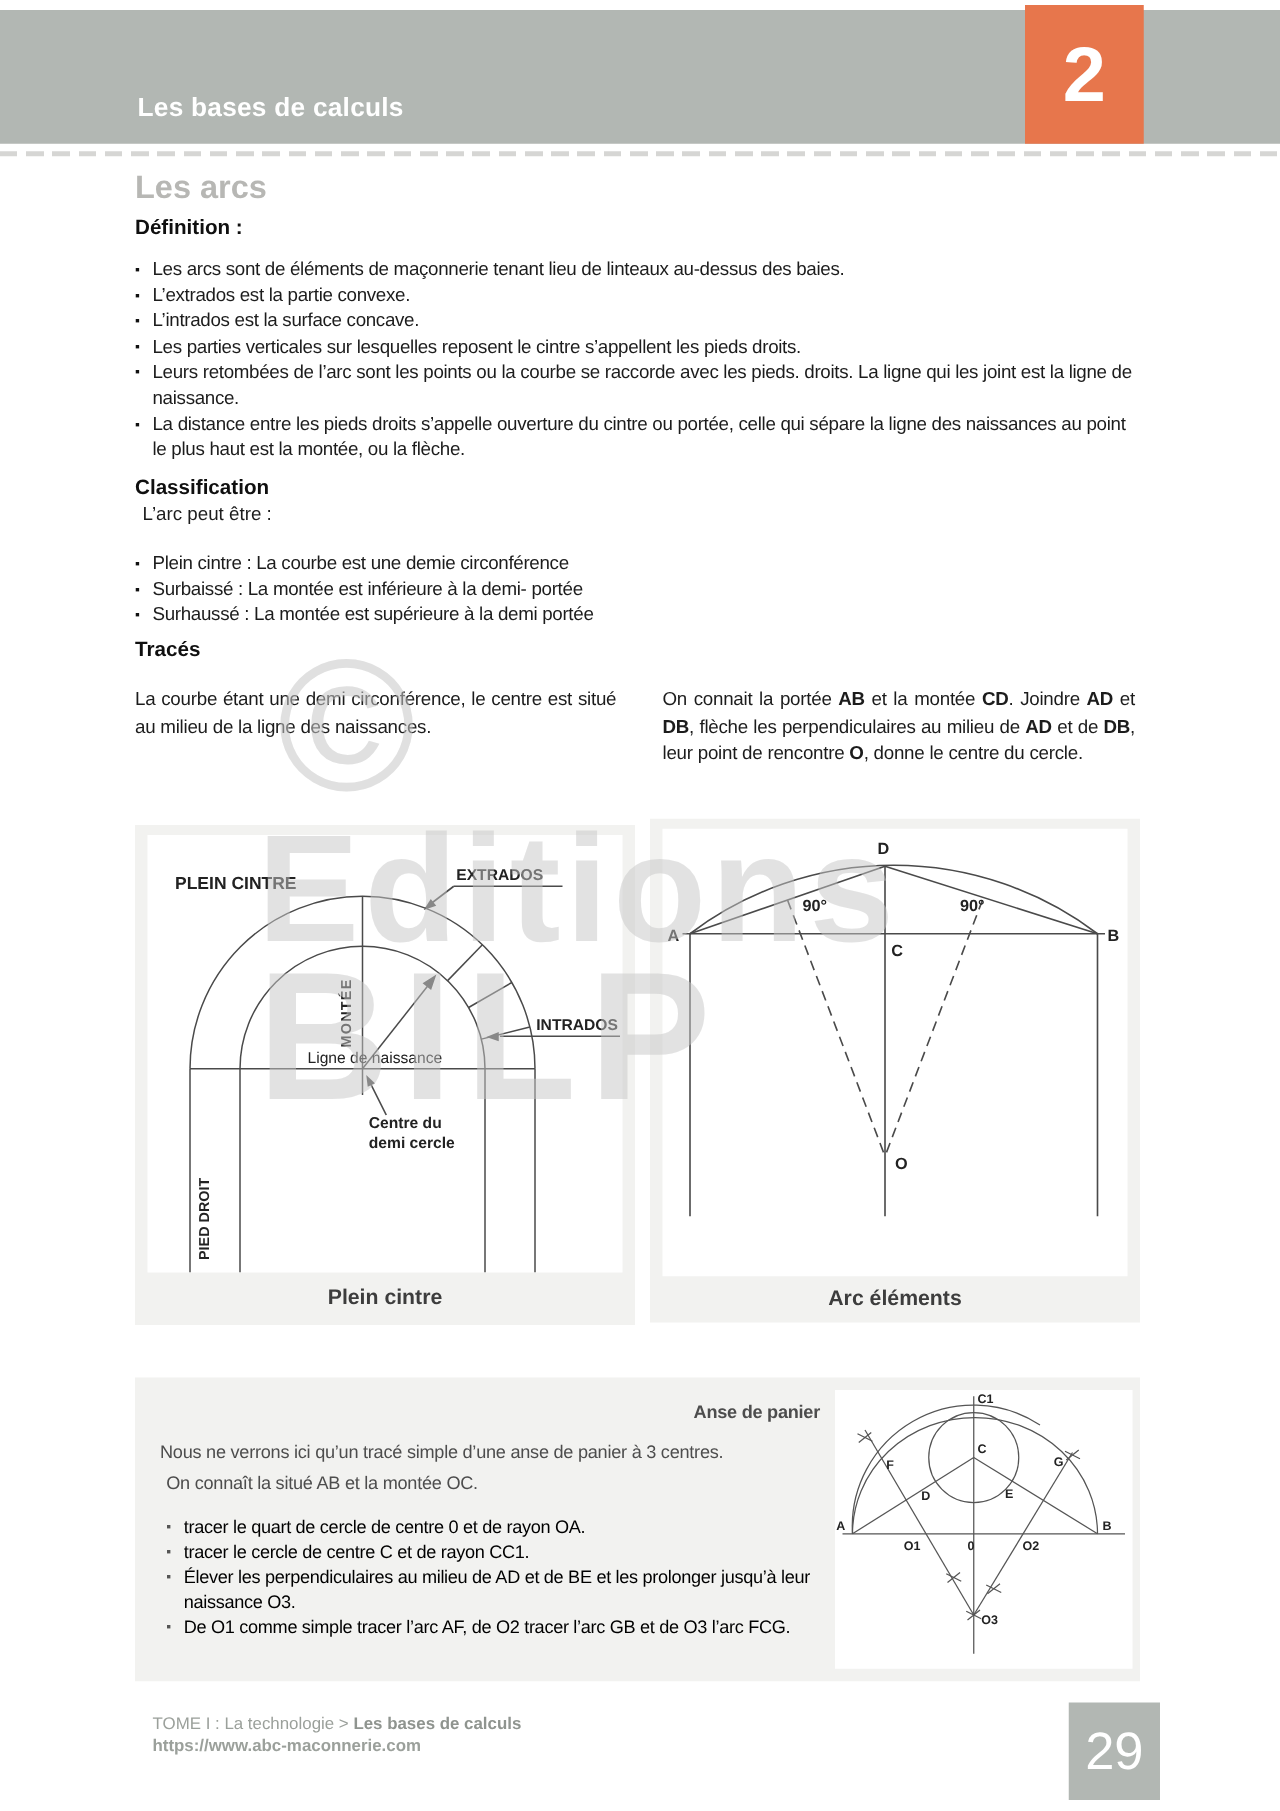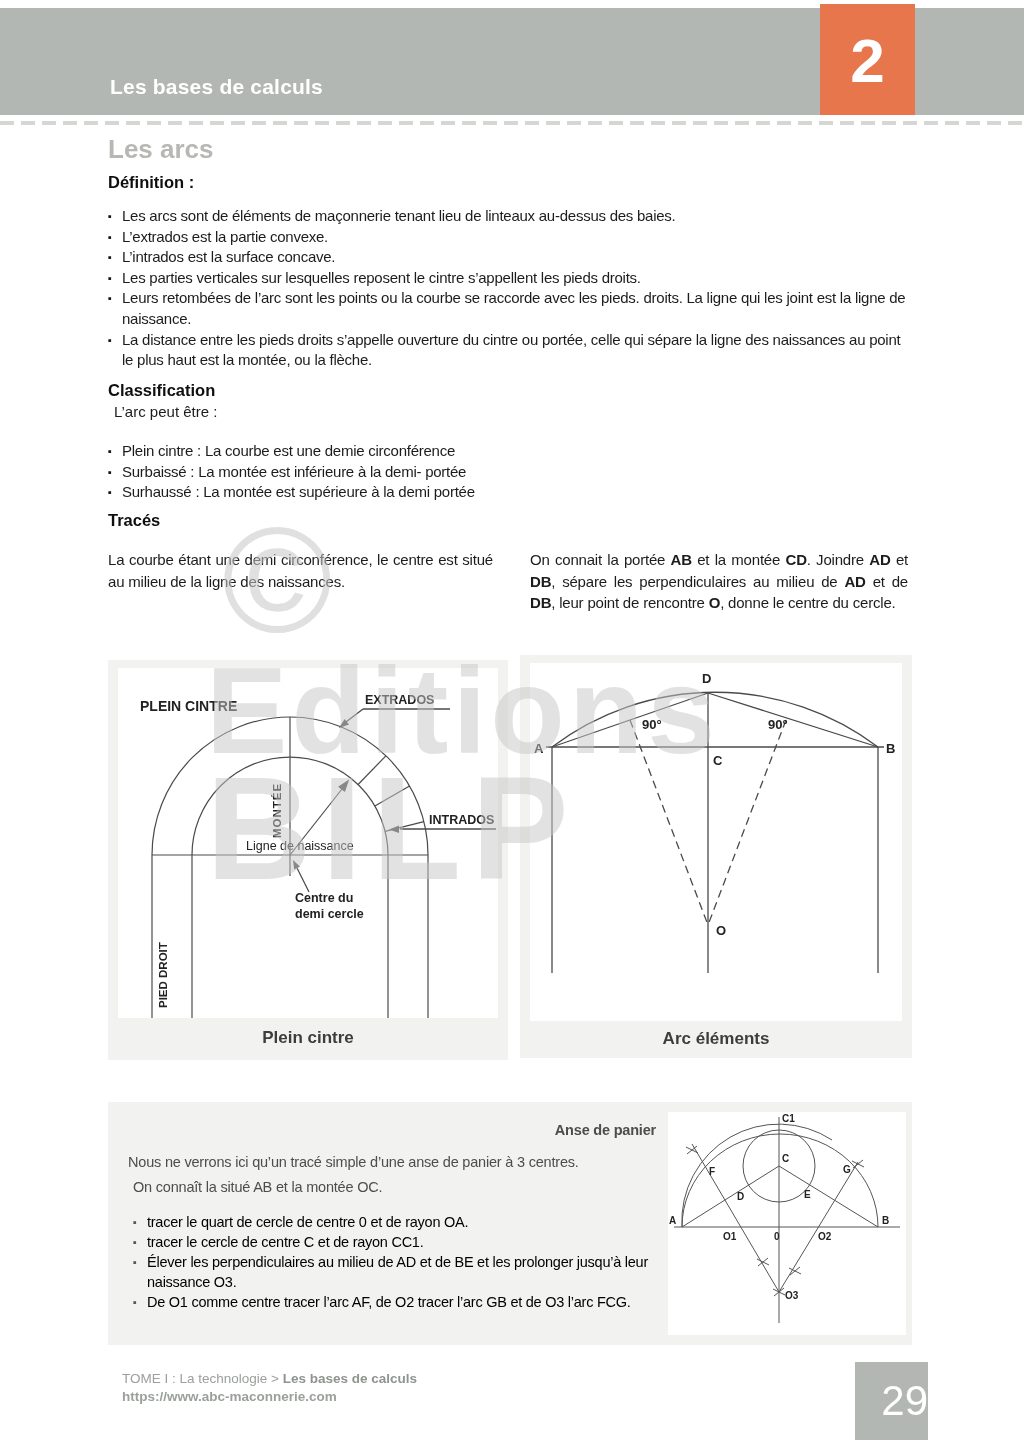--- a/index.html
+++ b/index.html
@@ -50,21 +50,21 @@
   .panel ul.blist li::before{color:#555;}
   #anse-p1{left:20px;top:52px;width:540px;}
   #anse-p2{left:25px;top:77px;width:540px;}
   #anse-list{left:25px;top:110px;width:540px;}
   .anse-fig{position:absolute;left:560px;top:10px;width:238px;height:223px;background:#ffffff;}
   
   .crumb{position:absolute;left:122px;top:1371px;margin:0;font-size:13.5px;color:#9ba09b;}
   .crumb b{color:#8f948f;}
   .url{position:absolute;left:122px;top:1389px;margin:0;font-size:13.5px;color:#9ba09b;font-weight:bold;}
   .pagebox{position:absolute;left:855px;top:1362px;width:73px;height:78px;background:#b2b7b3;
-           color:#fff;font-size:42px;text-align:right;line-height:78px;}
+           color:#fff;font-size:42px;text-align:center;line-height:78px;}
 </style>
 </head>
 <body>
 
 <div class="page">
 
   <header class="topbar">
     <h1>Les bases de calculs</h1>
   </header>
   <div class="chapter-num">2</div>
@@ -86,21 +86,21 @@
   <p class="intro-line" style="left:114px;top:403px">L’arc peut être :</p>
   <ul class="blist" style="left:108px;top:441px;width:805px">
     <li>Plein cintre : La courbe est une demie circonférence</li>
     <li>Surbaissé : La montée est inférieure à la demi- portée</li>
     <li>Surhaussé : La montée est supérieure à la demi portée</li>
   </ul>
 
   <h3 class="subhead" style="left:108px;top:511px">Tracés</h3>
   <div class="cols">
     <p class="col-l">La courbe étant une demi circonférence, le centre est situé au milieu de la ligne des naissances.</p>
-    <p class="col-r"><span>On connait la portée </span><b>AB</b><span> et la montée </span><b>CD</b><span>. Joindre </span><b>AD</b><span> et </span><b>DB</b><span>, sépare les perpendiculaires au milieu de </span><b>AD</b><span> et de </span><b>DB</b><span>, leur point de rencontre </span><b>O</b><span>, donne le centre du cercle.</span></p>
+    <p class="col-r"><span>On connait la portée </span><b>AB</b><span> et la montée </span><b>CD</b><span>. Joindre </span><b>AD</b><span> et </span><b>DB</b><span>, flèche les perpendiculaires au milieu de </span><b>AD</b><span> et de </span><b>DB</b><span>, leur point de rencontre </span><b>O</b><span>, donne le centre du cercle.</span></p>
   </div>
 
   <div class="figure" id="fig-plein">
     <svg class="fig-canvas" width="380" height="350" viewBox="0 0 380 350">
       <g stroke="#4a4a4a" stroke-width="1.2" fill="none">
         <path d="M 34 187 A 138 138 0 0 1 310 187"></path>
         <path d="M 74 187 A 98 98 0 0 1 270 187"></path>
         <line x1="34" y1="187" x2="34" y2="350"></line>
         <line x1="74" y1="187" x2="74" y2="350"></line>
         <line x1="270" y1="187" x2="270" y2="350"></line>
@@ -169,21 +169,21 @@
   <p class="wm" id="wm-bilp">BILP</p>
 
   <div class="panel">
     <p class="panel-heading">Anse de panier</p>
     <p id="anse-p1">Nous ne verrons ici qu’un tracé simple d’une anse de panier à 3 centres.</p>
     <p id="anse-p2">On connaît la situé AB et la montée OC.</p>
     <ul class="blist" id="anse-list">
       <li>tracer le quart de cercle de centre 0 et de rayon OA.</li>
       <li>tracer le cercle de centre C et de rayon CC1.</li>
       <li>Élever les perpendiculaires au milieu de AD et de BE et les prolonger jusqu’à leur naissance O3.</li>
-      <li>De O1 comme centre tracer l’arc AF, de O2 tracer l’arc GB et de O3 l’arc FCG.</li>
+      <li>De O1 comme simple tracer l’arc AF, de O2 tracer l’arc GB et de O3 l’arc FCG.</li>
     </ul>
     <div class="anse-fig">
       <svg width="238" height="223" viewBox="0 0 238 223">
         <g stroke="#555" stroke-width="1" fill="none">
           <line x1="6" y1="115" x2="232" y2="115"></line>
           <line x1="111" y1="5" x2="111" y2="211"></line>
           <circle cx="111" cy="54" r="36"></circle>
           <path d="M 14 115 A 98 93 0 0 1 210 115"></path>
           <path d="M 14 115 A 97 97 0 0 1 164 28"></path>
           <line x1="14" y1="115" x2="111" y2="54"></line>

